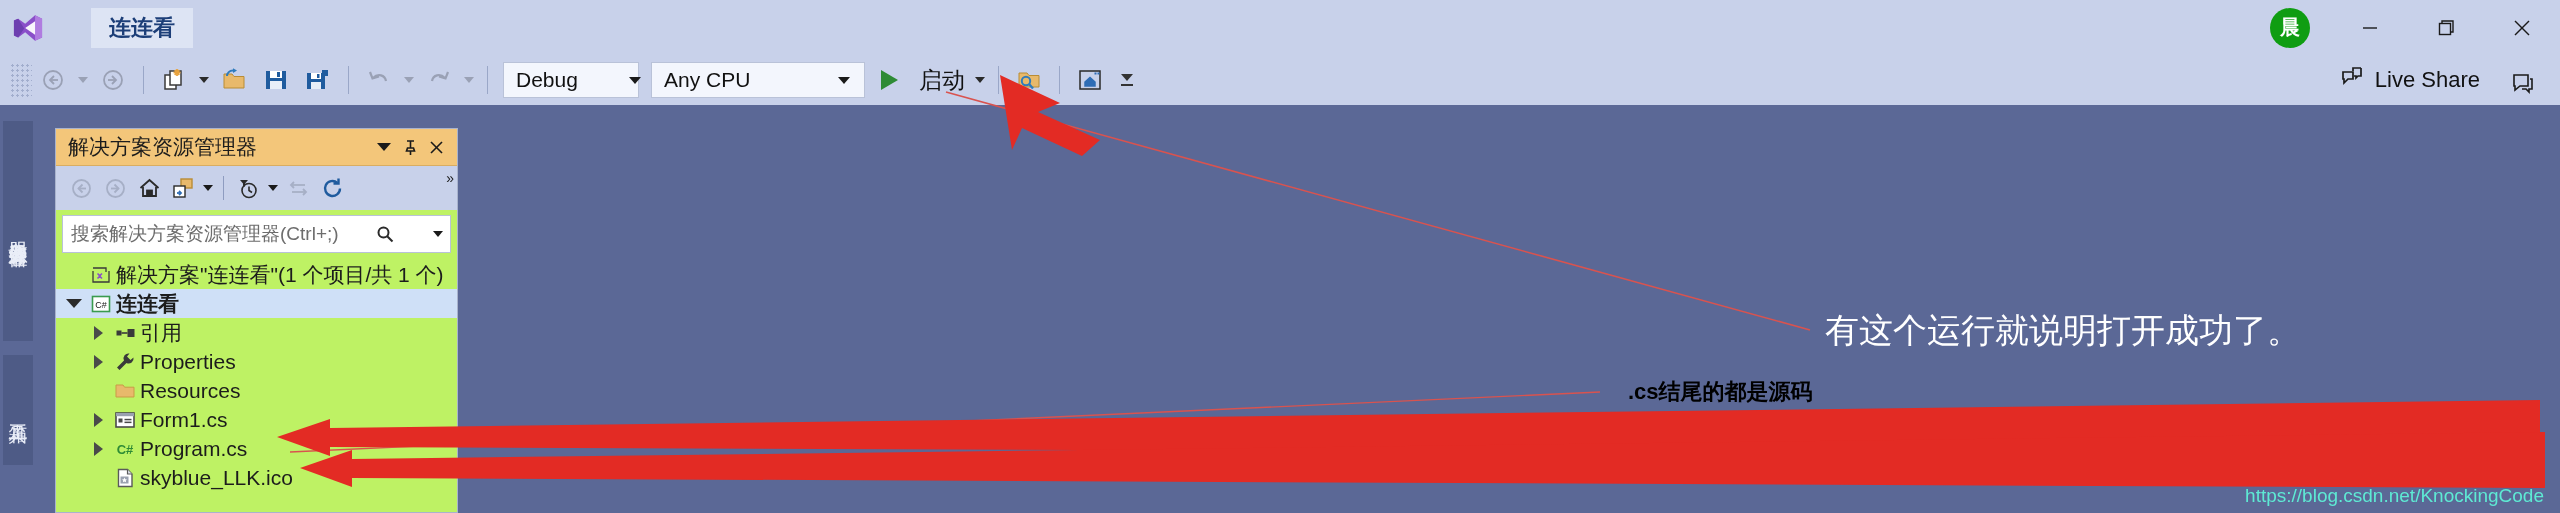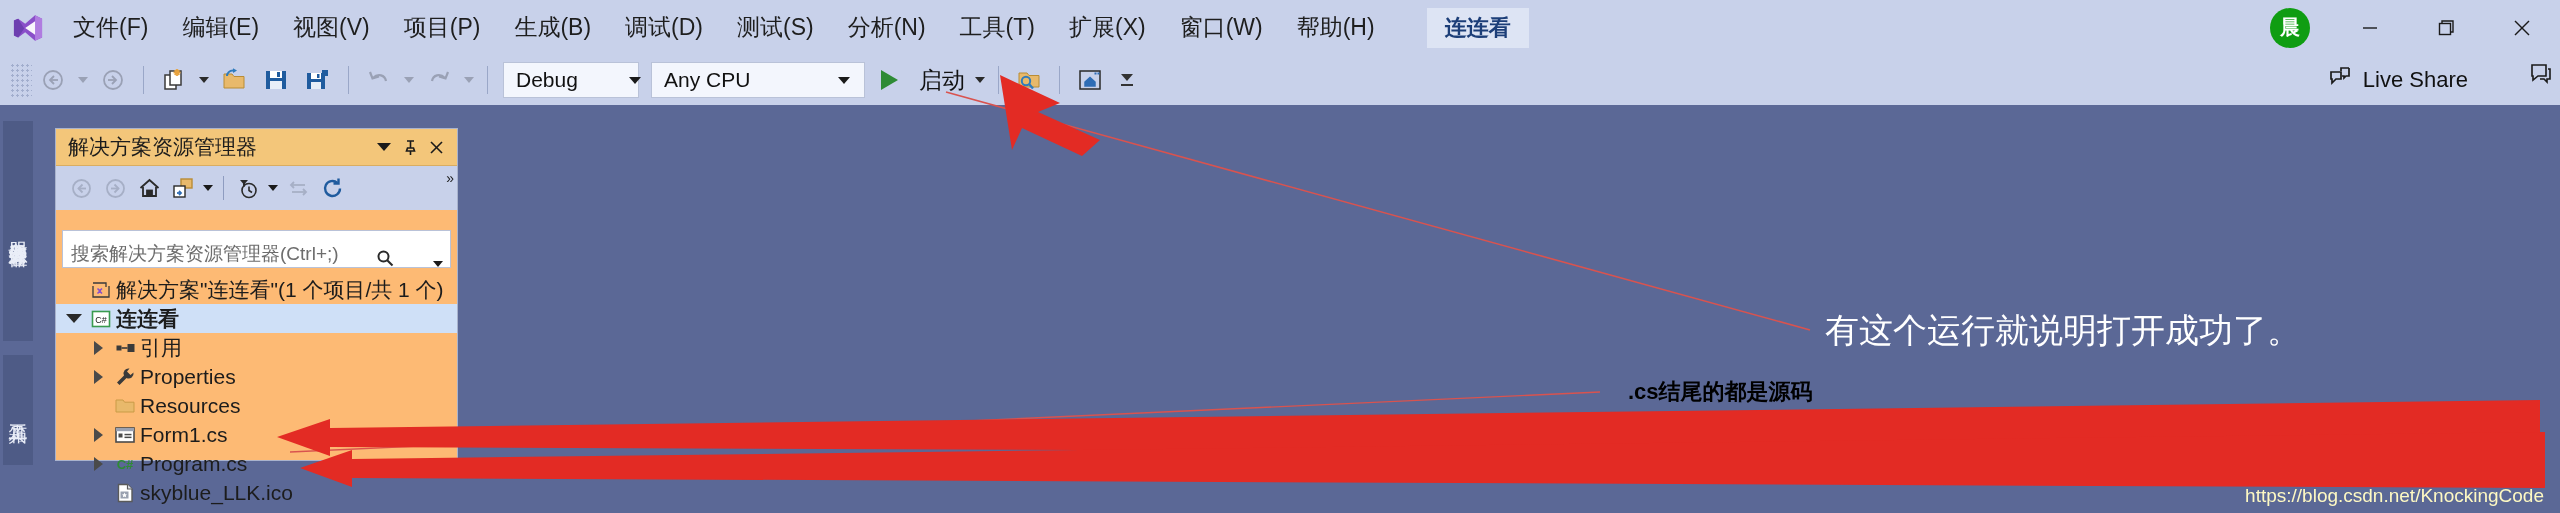--- a/index.html
+++ b/index.html
@@ -68,21 +68,21 @@
   .combo .cb-arrow{margin-left:auto;padding:0 10px 0 16px;display:flex;align-items:center;}
   .combo .cb-arrow:after{content:"";border-left:6px solid transparent;border-right:6px solid transparent;border-top:7px solid #1a1a1a;}
   #cfg-combo{width:118px;gap:35px;}
   #plat-combo{width:196px;align-items:center;}
   .start-btn{display:flex;align-items:center;height:40px;padding:0 6px 0 10px;cursor:default;gap:12px;}
   .play{width:0;height:0;border-left:17px solid #2e8b35;border-top:10px solid transparent;border-bottom:10px solid transparent;margin-right:9px;}
   .start-btn .lbl{font-size:23px;color:#111;white-space:nowrap;}
   .overflow-chev{margin-left:6px;width:20px;display:flex;flex-direction:column;align-items:center;justify-content:center;height:38px;gap:3px;}
   .overflow-chev i{display:block;width:12px;height:2px;background:#333;}
   .overflow-chev:before{content:"";border-left:6px solid transparent;border-right:6px solid transparent;border-top:7px solid #333;}
-  .ls-area{margin-left:auto;display:flex;align-items:flex-start;padding-right:0;gap:30px;}
+  .ls-area{margin-left:auto;display:flex;align-items:flex-end;padding-right:18px;}
   .live-share{display:flex;align-items:center;height:40px;padding:0 12px;cursor:default;}
   .live-share .lbl{font-size:22px;color:#111;margin-left:10px;white-space:nowrap;}
   .ls-icon svg{width:26px;height:26px;}
   .fb-icon{margin-left:18px;margin-right:6px;}
   .fb-icon svg{width:26px;height:26px;}
 
   
   .leftdock{
     position:absolute;left:0;top:105px;width:33px;height:408px;background:#5b6896;
   }
@@ -92,44 +92,44 @@
   }
   .vtab span{
     writing-mode:vertical-rl;text-orientation:upright;
     font-size:19px;color:#eaeef8;letter-spacing:1px;white-space:nowrap;
   }
   #vtab-server{top:16px;height:220px;}
   #vtab-toolbox{top:250px;height:110px;}
 
   
   .se{
-    position:absolute;left:55px;top:128px;width:403px;height:333px;
-    background:#fdba74;border:1px solid #a9b3cd;box-sizing:border-box;
+    position:absolute;left:55px;top:128px;width:403px;height:385px;
+    background:#bef264;border:1px solid #a9b3cd;box-sizing:border-box;
   }
   .se-title{
     height:36px;background:#f3c67a;display:flex;align-items:center;padding:0 8px 0 12px;
     border-bottom:1px solid #d9ad62;
   }
   .se-title .txt{font-size:21px;color:#1c1c1c;white-space:nowrap;}
   .se-title .sp{flex:1;}
   .se-ctl{width:26px;height:28px;display:flex;align-items:center;justify-content:center;cursor:default;}
   .se-ctl.dd:after{content:"";border-left:7px solid transparent;border-right:7px solid transparent;border-top:8px solid #1a1a1a;}
   .se-ctl svg{width:17px;height:17px;}
   .se-toolbar{
     height:44px;background:#c8d1ea;display:flex;align-items:center;padding-left:8px;position:relative;
   }
   .se-tb{width:34px;height:34px;display:flex;align-items:center;justify-content:center;cursor:default;}
   .se-tb svg{width:25px;height:25px;}
   .se-mini-caret{width:16px;height:34px;display:flex;align-items:center;justify-content:center;cursor:default;}
   .se-mini-caret:after{content:"";border-left:5px solid transparent;border-right:5px solid transparent;border-top:6px solid #1a1a1a;}
   .se-vsep{width:1px;height:24px;background:#8e9cc0;margin:0 7px;}
   .se-chev{position:absolute;right:5px;top:4px;font-size:14px;color:#1c1c1c;letter-spacing:-2px;}
   .se-search{
-    height:36px;margin:20px 6px 0 6px;background:#fff;border:1px solid #b9c2d8;
-    display:flex;align-items:flex-end;gap:36px;
+    height:36px;margin:5px 6px 0 6px;background:#fff;border:1px solid #b9c2d8;
+    display:flex;align-items:center;gap:36px;
   }
   .se-search .ph{font-size:19px;color:#6d6d6d;padding-left:8px;flex:1;white-space:nowrap;}
   .se-search .mag{width:26px;display:flex;align-items:center;justify-content:center;}
   .se-search .mag svg{width:18px;height:18px;}
   .se-search .dn{width:16px;display:flex;align-items:center;justify-content:center;padding-right:6px;}
   .se-search .dn:after{content:"";border-left:5px solid transparent;border-right:5px solid transparent;border-top:6px solid #1a1a1a;}
 
   .tree{margin-top:7px;}
   .node{display:flex;align-items:center;height:29px;padding-left:6px;white-space:nowrap;cursor:default;}
   .node.sel{background:#cfe0f7;}
@@ -145,55 +145,41 @@
 
   
   .anno-text{
     position:absolute;font-size:34px;color:#ffffff;white-space:nowrap;
   }
   .anno-red{
     position:absolute;font-size:22px;color:#000000;white-space:nowrap;font-weight:bold;
   }
   .arrows{position:absolute;left:0;top:0;width:2560px;height:513px;pointer-events:none;}
   .wm{
-    position:absolute;right:16px;bottom:6px;font-size:19px;color:#fef9c3;white-space:nowrap;
+    position:absolute;right:16px;bottom:6px;font-size:19px;color:#5eead4;white-space:nowrap;
   }
 </style>
 </head>
 <body>
 
 <div class="app">
 
   <div class="titlebar">
 
     <div class="vs-logo">
       <svg viewBox="0 0 32 32">
         <path d="M23.5 2.5 31 6v20l-7.5 3.5L13 20.5 5.5 26 1 24V8l4.5-2L13 11.5 23.5 2.5z" fill="#8a4fc9"></path>
         <path d="M23.5 2.5 31 6v20l-7.5 3.5V2.5z" fill="#b07ce0"></path>
         <path d="M5.5 6 1 8v16l4.5 2L23 9.8 23 2.5 5.5 6z" fill="#fff" opacity="0"></path>
         <path d="M23.5 8.8 13 16l10.5 7.2V8.8z" fill="#fff" opacity=".95"></path>
         <path d="M1 8v16l4.5 2L23.5 8.8v-6.3L5.5 6 1 8z" fill="#8a4fc9" opacity="0"></path>
         <path d="M5.5 6 1 8v16l4.5 2 6.4-9.5L5.5 6z" fill="#6d3fb0"></path>
       </svg>
     </div>
 
-    <div class="menu">
-      <div class="menu-item">文件(F)</div>
-      <div class="menu-item">编辑(E)</div>
-      <div class="menu-item">视图(V)</div>
-      <div class="menu-item">项目(P)</div>
-      <div class="menu-item">生成(B)</div>
-      <div class="menu-item">调试(D)</div>
-      <div class="menu-item">测试(S)</div>
-      <div class="menu-item">分析(N)</div>
-      <div class="menu-item">工具(T)</div>
-      <div class="menu-item">扩展(X)</div>
-      <div class="menu-item">窗口(W)</div>
-      <div class="menu-item">帮助(H)</div>
-    </div>
 
 
     <div class="sln-pill">连连看</div>
 
     <div class="tb-spacer"></div>
 
     <div class="avatar">晨</div>
 
     <div class="wbtn">
       <svg viewBox="0 0 22 22" stroke="#1a1a1a" stroke-width="1.4">

